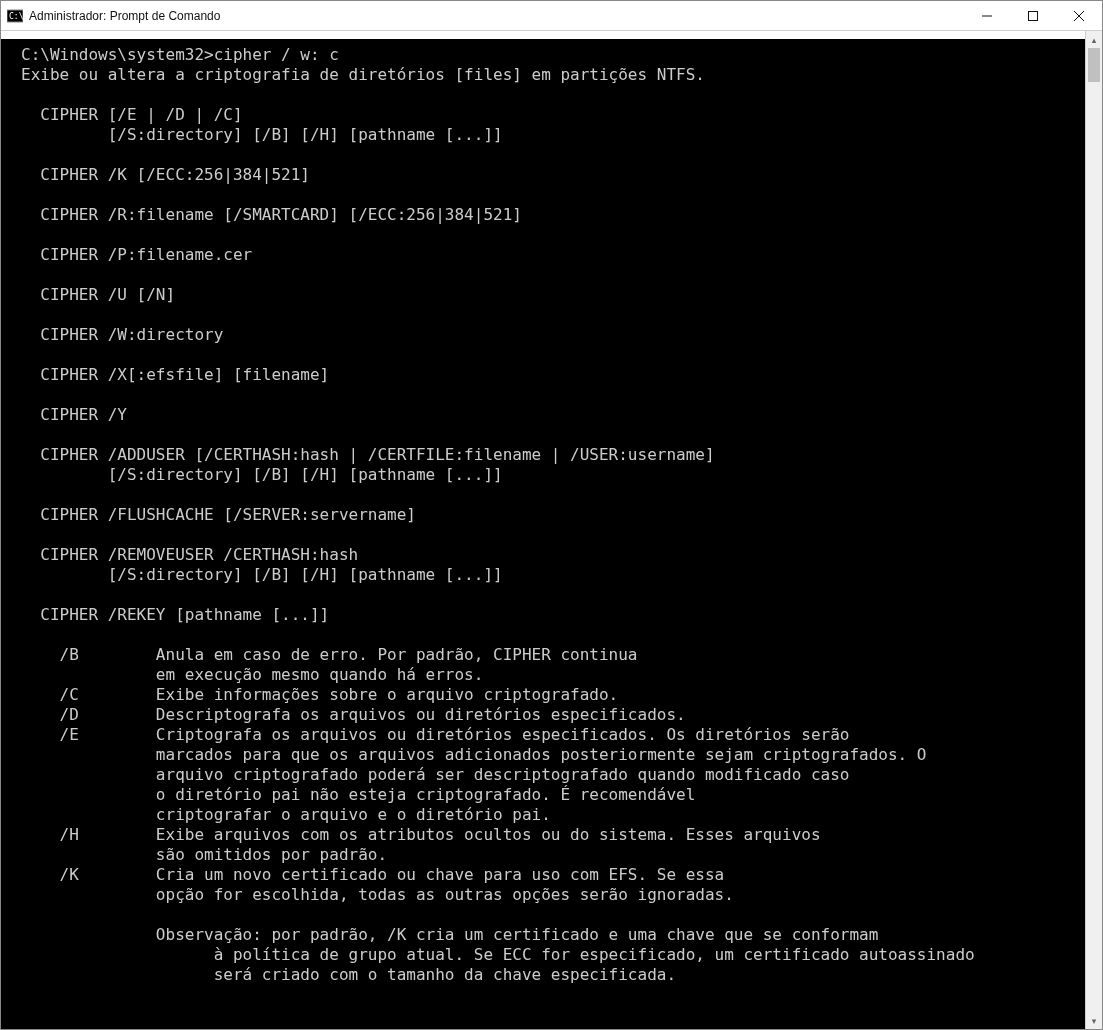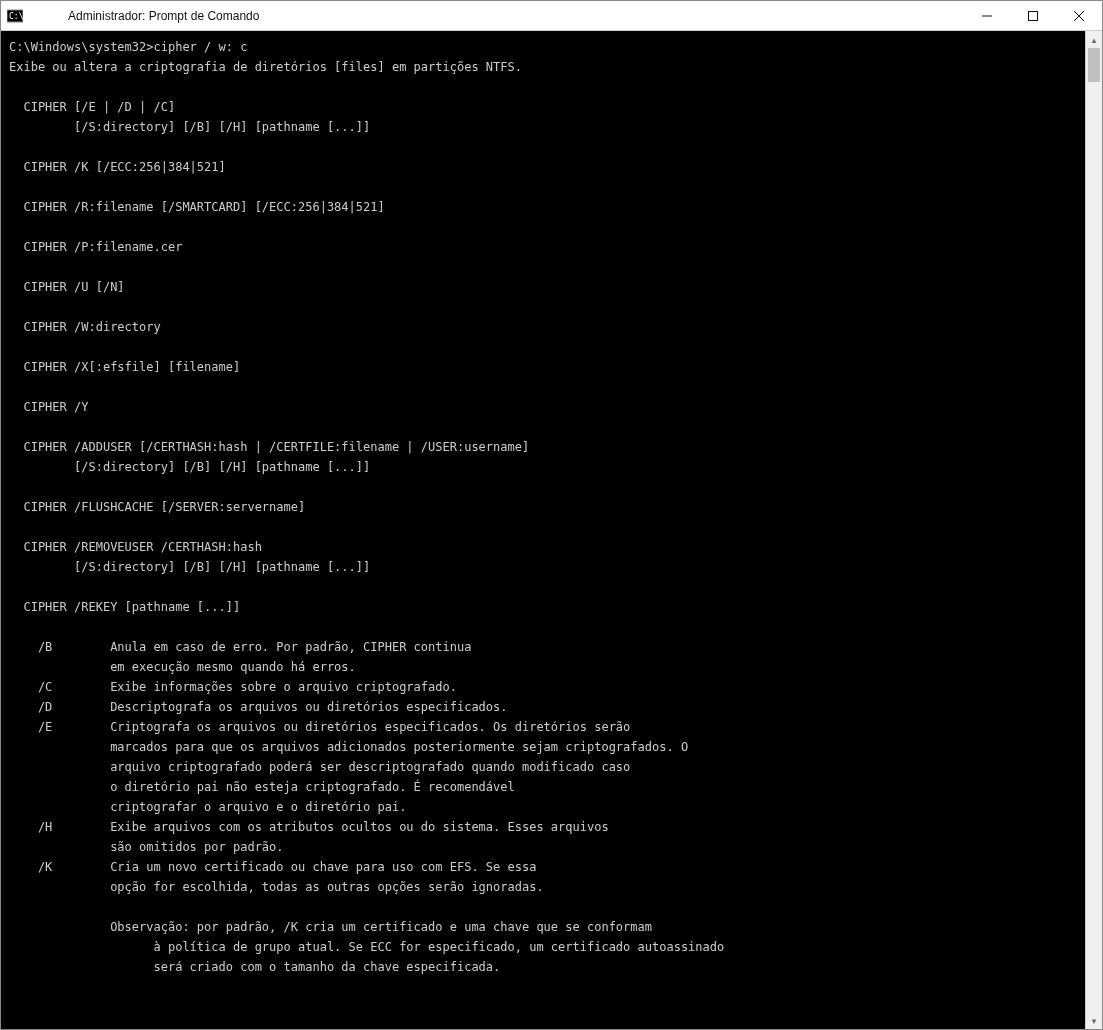--- a/index.html
+++ b/index.html
@@ -22,43 +22,44 @@
     font-size: 12px;
     color: #111;
     border-bottom: 1px solid #d0d0d0;
     user-select: none;
   }
   .titlebar .icon {
     width: 16px; height: 16px;
     margin-right: 6px;
     display: inline-flex; align-items: center; justify-content: center;
   }
-  .titlebar .title { flex: 1; margin-left: 39px; }
+  .titlebar .title { flex: 1; }
   .titlebar .controls { display: flex; }
   .titlebar .ctrl {
     width: 46px; height: 30px;
     display: flex; align-items: center; justify-content: center;
     color: #111;
   }
 
   .body {
     flex: 1;
     display: flex;
     min-height: 0;
   }
   .console {
     flex: 1;
     background: #000;
     color: #ccc;
     font-family: Consolas, "Lucida Console", monospace;
-    font-size: 12px;
+    font-size: 16px;
     line-height: 20px;
-    padding: 6px 8px 8px 8px;
+    padding: 6px 8px 8px 20px;
     white-space: pre;
     overflow: hidden;
+    margin-top: 8px;
   }
   .scrollbar {
     width: 17px;
     background: #f0f0f0;
     position: relative;
     border-left: 1px solid #d0d0d0;
   }
   .scrollbar .arrow {
     position: absolute;
     left: 0; right: 0;

